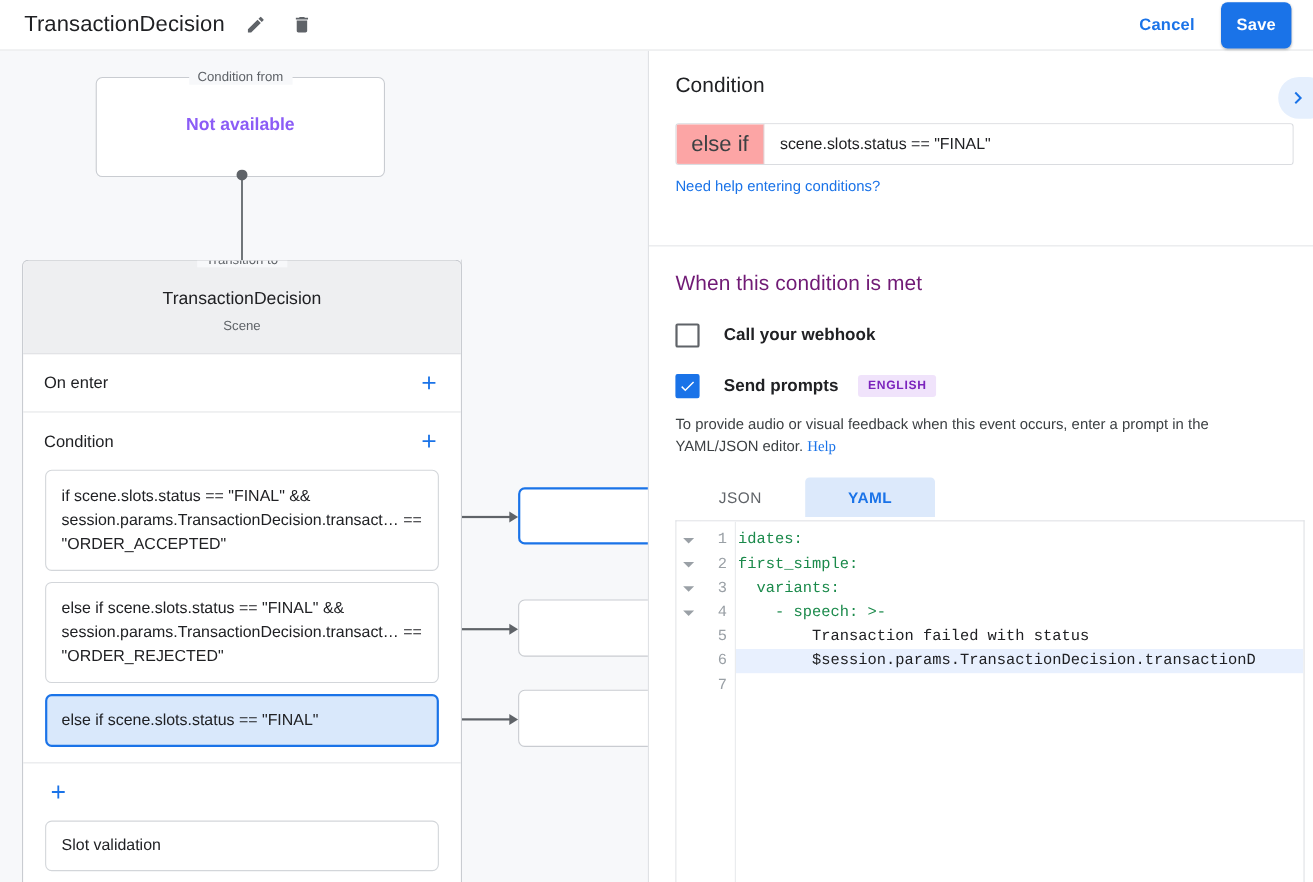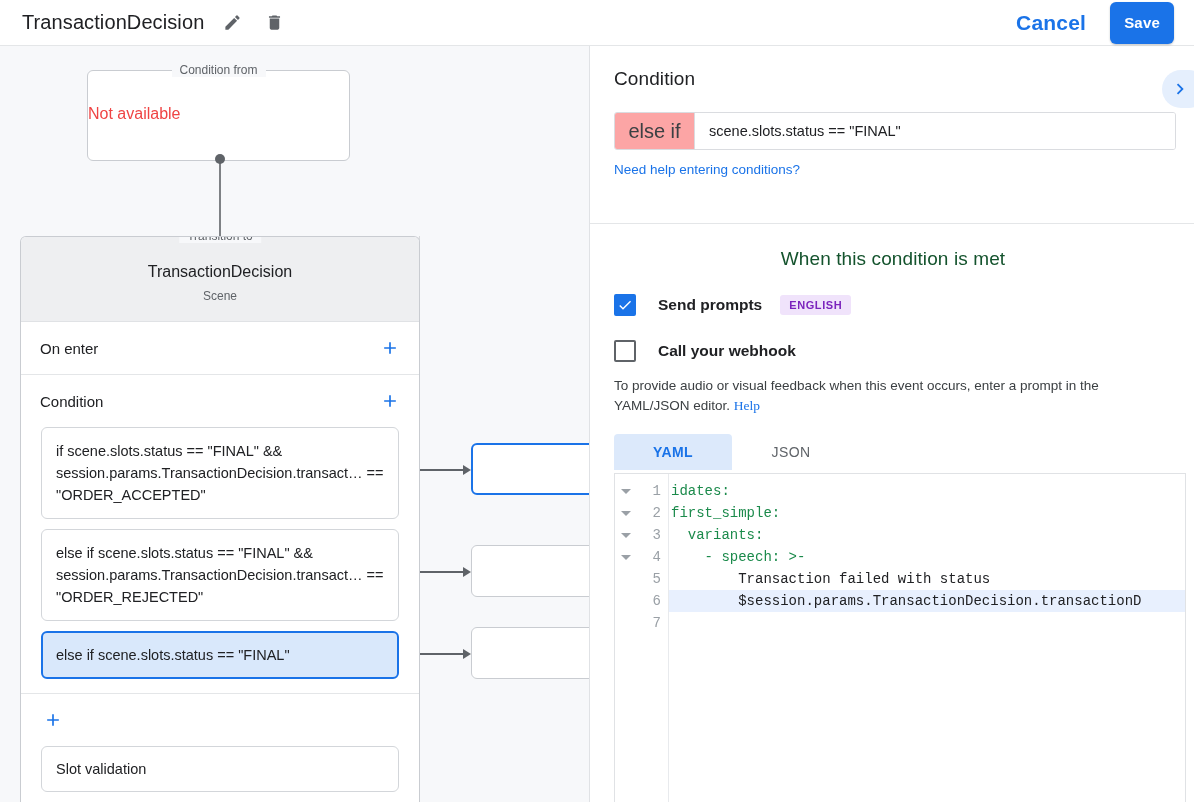--- a/index.html
+++ b/index.html
@@ -29,21 +29,21 @@
   }
   .icon-btn {
     width: 28px; height: 28px; margin-left: 14px;
     display: flex; align-items: center; justify-content: center;
     border-radius: 50%; cursor: pointer; background: transparent; border: 0;
   }
   .icon-btn svg { fill: #5f6368; display: block; }
   .topbar-spacer { flex: 1; }
   .btn-cancel {
     background: transparent; border: 0; cursor: pointer;
-    color: #1a73e8; font-size: 21px; font-weight: bold;
+    color: #1a73e8; font-size: 15px; font-weight: bold;
     font-family: "Liberation Sans", sans-serif;
     padding: 8px 10px; border-radius: 4px; letter-spacing: .2px;
   }
   .btn-save {
     margin-left: 14px; margin-right: 20px;
     background: #1a73e8; color: #fff; border: 0; cursor: pointer;
     font-size: 15px; font-weight: bold;
     font-family: "Liberation Sans", sans-serif;
     padding: 0 14px; height: 42px; border-radius: 6px; letter-spacing: .2px;
     box-shadow: 0 1px 2px rgba(60,64,67,.3);
@@ -60,22 +60,22 @@
   .tf-box {
     position: absolute; left: 87px; top: 24px; width: 263px; height: 91px;
     background: #ffffff; border: 1px solid #c9ccd1; border-radius: 6px;
   }
   .fieldset-label {
     position: absolute; top: -8px; left: 50%; transform: translateX(-50%);
     background: #f7f8fa; padding: 0 8px;
     font-size: 12px; color: #5f6368; white-space: nowrap;
   }
   .tf-box .inner-text {
-    position: absolute; left: 0; right: 0; top: 34px; 
-    font-size: 16px; color: #ef4444;
+    position: absolute; left: 0; right: 0; top: 34px; text-align: center;
+    font-size: 16px; color: #8b5cf6; font-weight: bold;
   }
 
   
   .arrow-v { position: absolute; left: 212px; top: 108px; width: 16px; height: 105px; }
 
   
   .leftcard {
     position: absolute; left: 20px; top: 190px; width: 400px;
     background: #fff; border: 1px solid #c9ccd1; border-radius: 6px 6px 0 0;
     border-bottom: none;
@@ -180,21 +180,21 @@
     font-family: "Liberation Sans", sans-serif;
   }
   .help-link {
     display: inline-block; margin-top: 12px;
     color: #1a73e8; font-size: 13.5px; text-decoration: none; cursor: pointer;
   }
 
   .rp-divider { height: 1px; background: #e4e6e8; width: 100%; }
 
   .rp-body { padding: 24px 22px 0 24px; }
-  .rp-subheading { font-size: 19px; color: #14532d; letter-spacing: .1px; text-align: center; }
+  .rp-subheading { font-size: 19px; color: #701a75; letter-spacing: .1px; }
 
   .check-row { display: flex; align-items: center; margin-top: 24px; cursor: pointer; }
   .cbox {
     width: 22px; height: 22px; border: 2px solid #5f6368; border-radius: 2px;
     background: #fff; flex: none;
   }
   .cbox.checked {
     background: #1a73e8; border-color: #1a73e8;
     display: flex; align-items: center; justify-content: center;
   }
@@ -399,43 +399,43 @@
 
       <a class="help-link">Need help entering conditions?</a>
     </div>
 
     <div class="rp-divider"></div>
 
     <div class="rp-body">
       <div class="rp-subheading">When this condition is met</div>
 
       <div class="check-row">
+        <span class="cbox"></span>
+        <span class="check-label bold">Call your webhook</span>
+      </div>
+
+      <div class="check-row">
         <span class="cbox checked">
           <span>
             <svg width="16" height="16" viewBox="0 0 24 24">
                 <path d="M9 16.17 4.83 12l-1.42 1.41L9 19 21 7l-1.41-1.41z"></path>
               </svg>
           </span>
         </span>
         <span class="check-label bold">Send prompts</span>
         <span class="lang-badge">ENGLISH</span>
       </div>
 
-      <div class="check-row">
-        <span class="cbox"></span>
-        <span class="check-label bold">Call your webhook</span>
-      </div>
-
       <div class="hint">
         <span>To provide audio or visual feedback when this event occurs, enter a prompt in the YAML/JSON editor. </span><a>Help</a>
       </div>
 
       <div class="tabs">
+        <button class="tab">JSON</button>
         <button class="tab active">YAML</button>
-        <button class="tab">JSON</button>
       </div>
 
       <div class="editor">
         <div class="fold-col">
           <div class="fold-cell">
               <span class="fold-tri"></span>
             </div>
           <div class="fold-cell">
               <span class="fold-tri"></span>
             </div>

